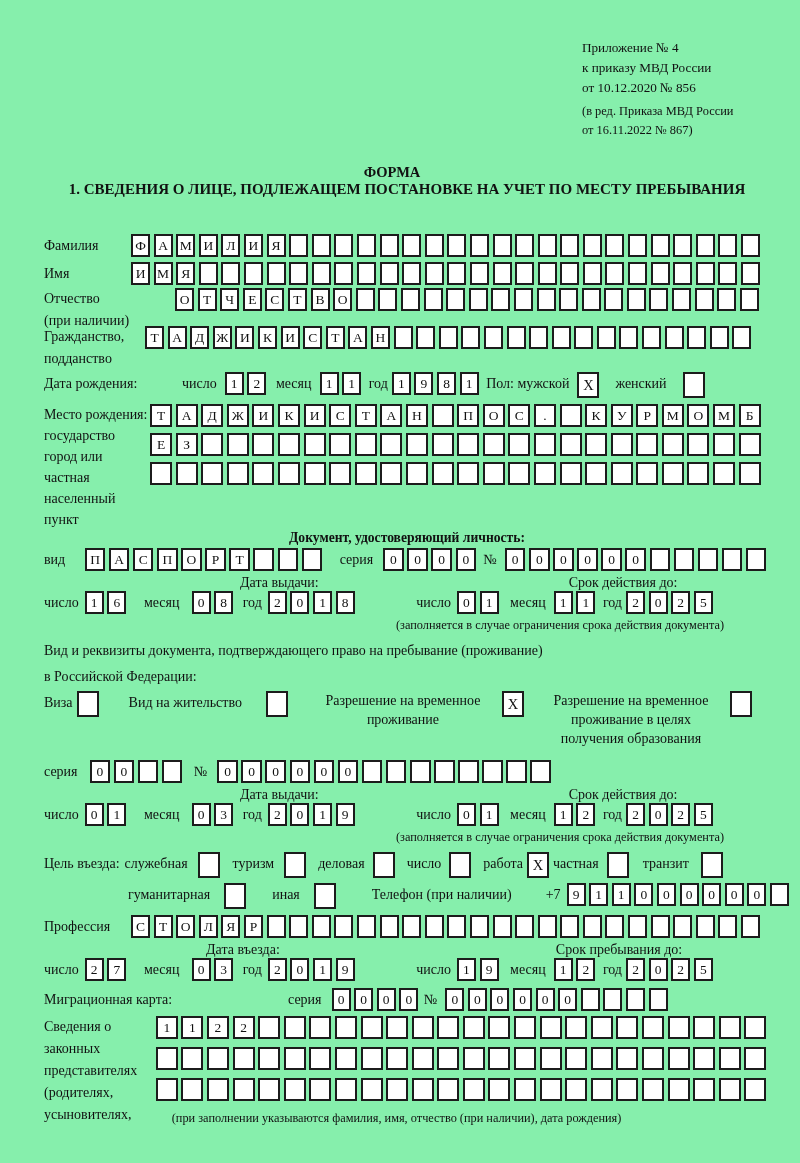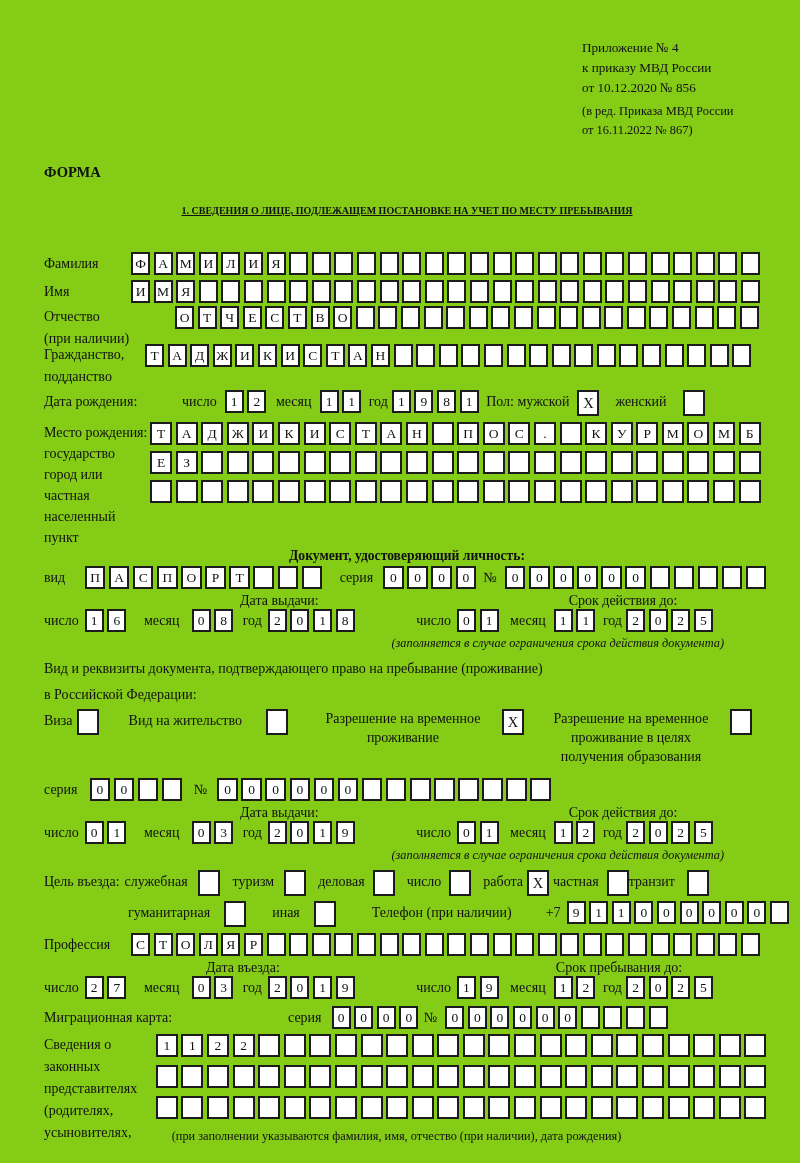--- a/index.html
+++ b/index.html
@@ -3,21 +3,21 @@
 <meta charset="utf-8">
 <style>
   * { box-sizing: border-box; margin: 0; padding: 0; }
   html,body { background:#ffffff; }
   body {
     width: 800px; height: 1163px;
     font-family: "Liberation Serif", serif;
     color: #111; font-size: 14px;
     overflow: hidden;
   }
-  .page { position: relative; width: 800px; height: 1163px; padding: 38px 30px 0 44px; background:#84cc16; }
+  .page { position: relative; width: 800px; height: 1163px; padding: 38px 30px 0 44px; background:#86efac; }
 
   
   .boxrow { display: inline-flex; flex-wrap: nowrap; }
   .cell {
     display: inline-block; flex: 0 0 auto;
     width: 19px; height: 23px;
     border: 2px solid #1c1c1c;
     margin-right: 3.6px;
     text-align: center; font-size: 13.5px; line-height: 19px;
     font-family: "Liberation Serif", serif; background: #fff;
@@ -27,26 +27,26 @@
   .checks .cell { width: 22px; height: 26px; line-height: 22px; font-size: 14.5px; margin-right: 0; }
 
   .frow { display: flex; align-items: flex-start; }
   .lbl { font-size: 14px; line-height: 23px; white-space: nowrap; }
   .sm { font-size: 12.3px; }
   .b { font-weight: bold; }
   .lbl2 { line-height: 22px; font-size: 14px; }
 
   .appendix { margin-left: auto; width: 188px; font-size: 13.2px; line-height: 20px; }
   .appendix .note { font-size: 12.4px; line-height: 19px; margin-top: 4px; }
-  .forma { text-align: left; padding-right: 30px; margin-top: 24px; font-size: 14.5px; }
+  .forma { text-align: center; padding-right: 30px; margin-top: 24px; font-size: 14.5px; }
   .title { text-align: center; margin-top: 16px; font-size: 15px; line-height: 22px; font-weight: bold; }
   .blank-line { display:inline-block; width: 56px; border-bottom: 2px solid #333; height: 14px; margin-left: 8px; }
-  .section-h { text-align: center; margin-top: 24px; font-size: 10px; font-weight: bold; text-decoration: underline; }
+  .section-h { text-align: center; font-size: 15px; font-weight: bold; }
   .center-h { text-align: center; font-weight: bold; font-size: 13.6px; }
-  .note-right { text-align: right; padding-right: 46px; font-size: 12.3px; line-height: 16px; font-style: italic; }
+  .note-right { text-align: right; padding-right: 46px; font-size: 12.3px; line-height: 16px; }
   .clabel { text-align: center; font-size: 14px; line-height: 19px; }
   .gap6 { margin-top: 6px; }
 </style>
 </head>
 <body>
 
 <div class="page">
 
   <div class="appendix">
     <div>Приложение № 4</div>
@@ -522,21 +522,21 @@
         <span class="cell"></span>
       </span>
     <span class="lbl" style="margin-left:12px">работа</span>
     <span class="boxrow checks" style="margin-left:4px">
         <span class="cell">X</span>
       </span>
     <span class="lbl" style="margin-left:4px">частная</span>
     <span class="boxrow checks" style="margin-left:8px">
         <span class="cell"></span>
       </span>
-    <span class="lbl" style="">транзит</span>
+    <span class="lbl" style="margin-left:14px">транзит</span>
     <span class="boxrow checks" style="margin-left:12px">
         <span class="cell"></span>
       </span>
   </div>
 
   <div class="frow" style="margin-top:5px">
     <span class="lbl" style="margin-left:84px">гуманитарная</span>
     <span class="boxrow checks" style="margin-left:14px">
         <span class="cell"></span>
       </span>

